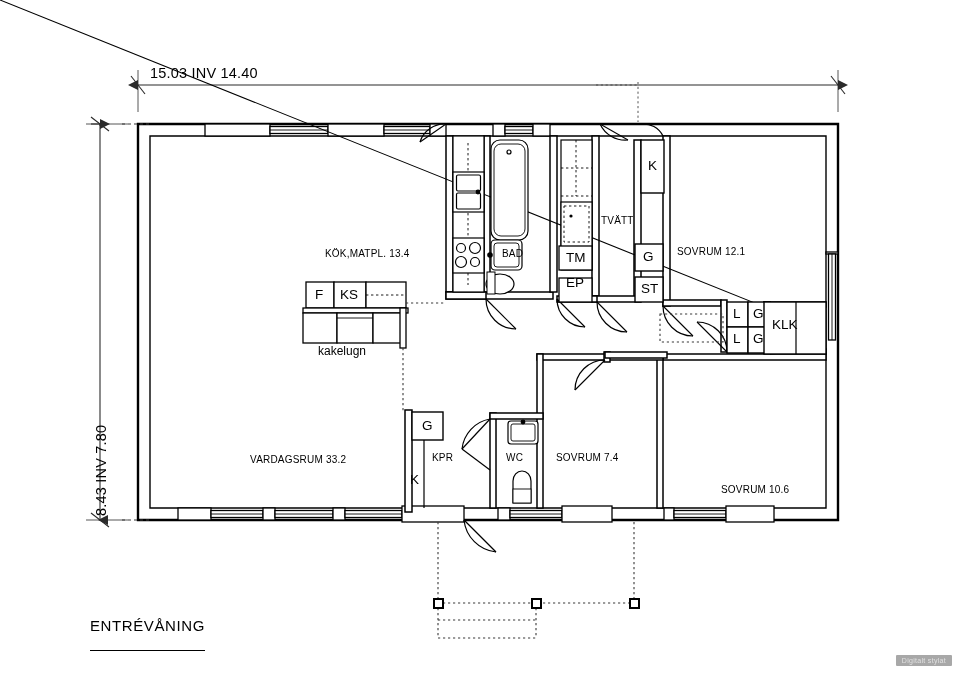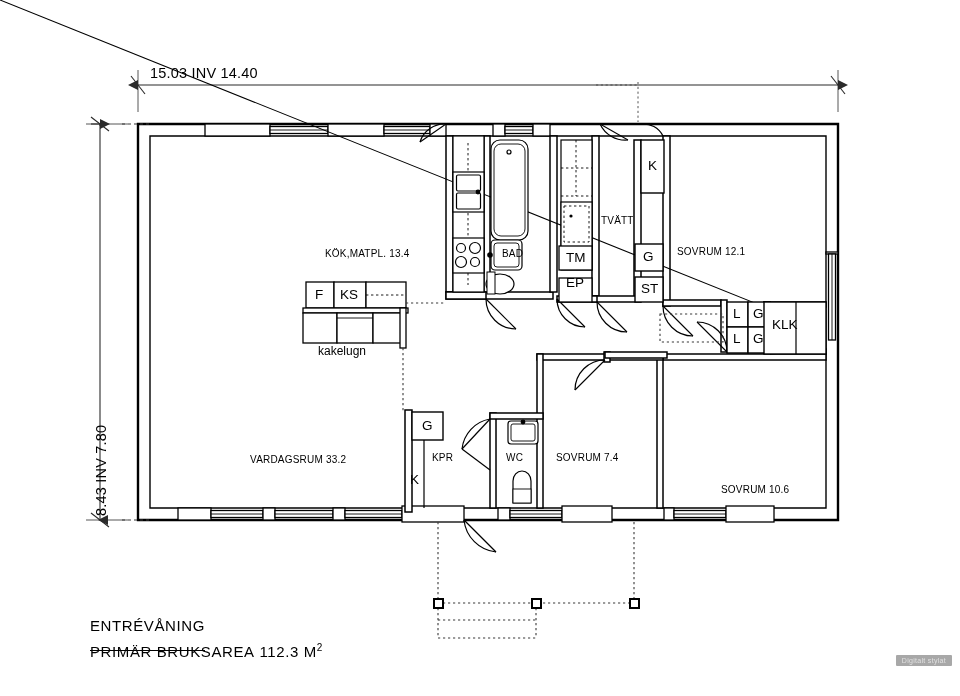--- a/index.html
+++ b/index.html
@@ -430,19 +430,16 @@
 
   <div class="lbl small-label" style="left:753px; top:307px;">G</div>
 
   <div class="lbl small-label" style="left:733px; top:332px;">L</div>
 
   <div class="lbl small-label" style="left:753px; top:332px;">G</div>
 
   <div class="lbl title-label" style="left:90px; top:618px;">
     <span class="title-underline">ENTRÉVÅNING</span>
   </div>
-  <div class="lbl title-label" style="left:90px; top:643px;">
-    <span>PRIMÄR BRUKSAREA</span><span>&nbsp;</span><span>112.3</span><span>&nbsp;</span><span>M</span><span class="sup">2</span>
-  </div>
 
   <div id="watermark">Digitalt stylat</div>
 
 </div>
 
 </body></html>

